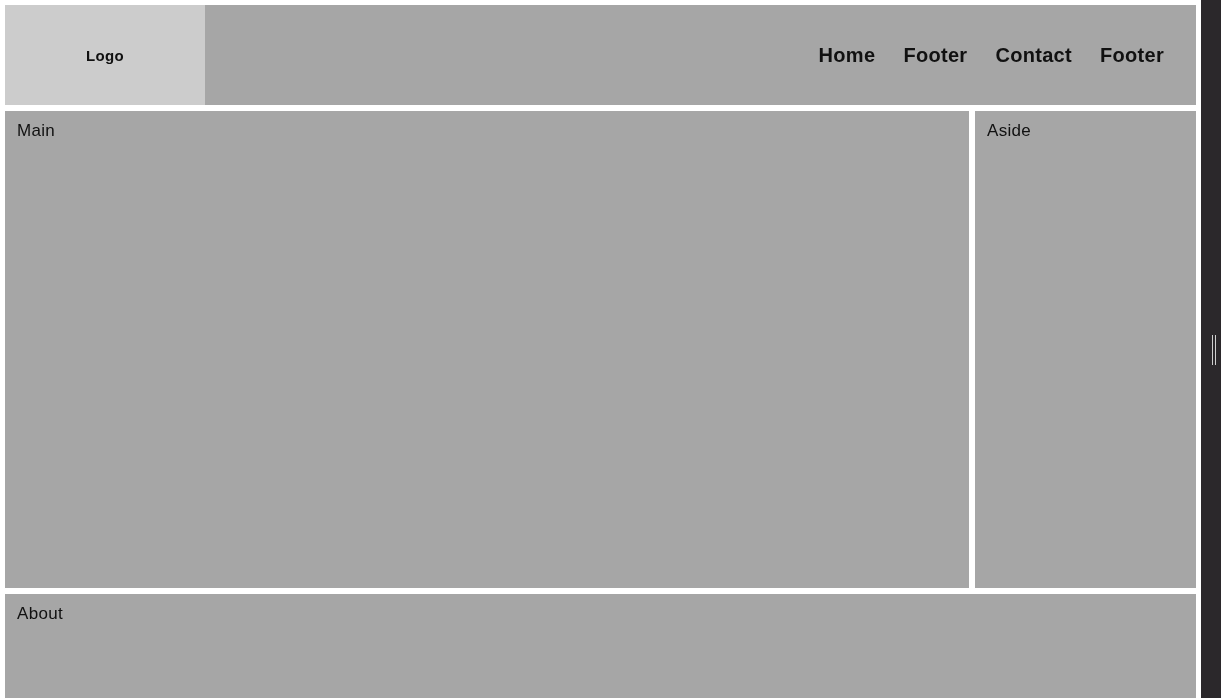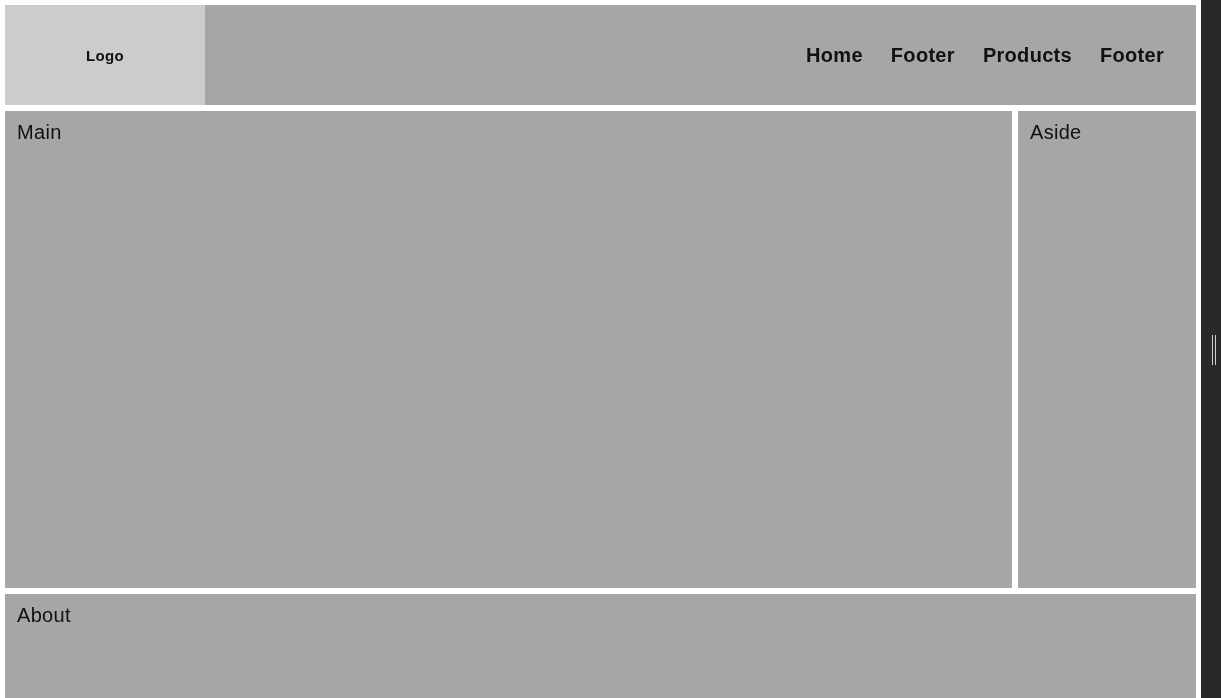--- a/index.html
+++ b/index.html
@@ -58,30 +58,30 @@
       gap: 6px;
       height: 477px;
     }
     .main {
       background: #a6a6a6;
       flex: 1;
       padding: 10px 12px;
     }
     .aside {
       background: #a6a6a6;
-      width: 178px;
+      width: 221px;
       padding: 10px 12px;
     }
     .footer {
       background: #a6a6a6;
       height: 120px;
       padding: 10px 12px;
     }
     .section-label {
-      font-size: 20px;
+      font-size: 17px;
       color: #111;
       letter-spacing: 0.3px;
     }
     .scrollbar-track {
       position: absolute;
       top: 0;
       right: 0;
       width: 20px;
       height: 698px;
       background: #2b282b;
@@ -106,21 +106,21 @@
 </head>
 <body>
 
 <div class="page">
 
   <div class="header">
     <div class="logo">Logo</div>
     <div class="nav">
       <div class="nav-item">Home</div>
       <div class="nav-item">Footer</div>
-      <div class="nav-item">Products</div>
+      <div class="nav-item">Contact</div>
       <div class="nav-item">Footer</div>
     </div>
   </div>
 
   <div class="content-row">
     <div class="main">
       <div class="section-label">Main</div>
     </div>
     <div class="aside">
       <div class="section-label">Aside</div>

